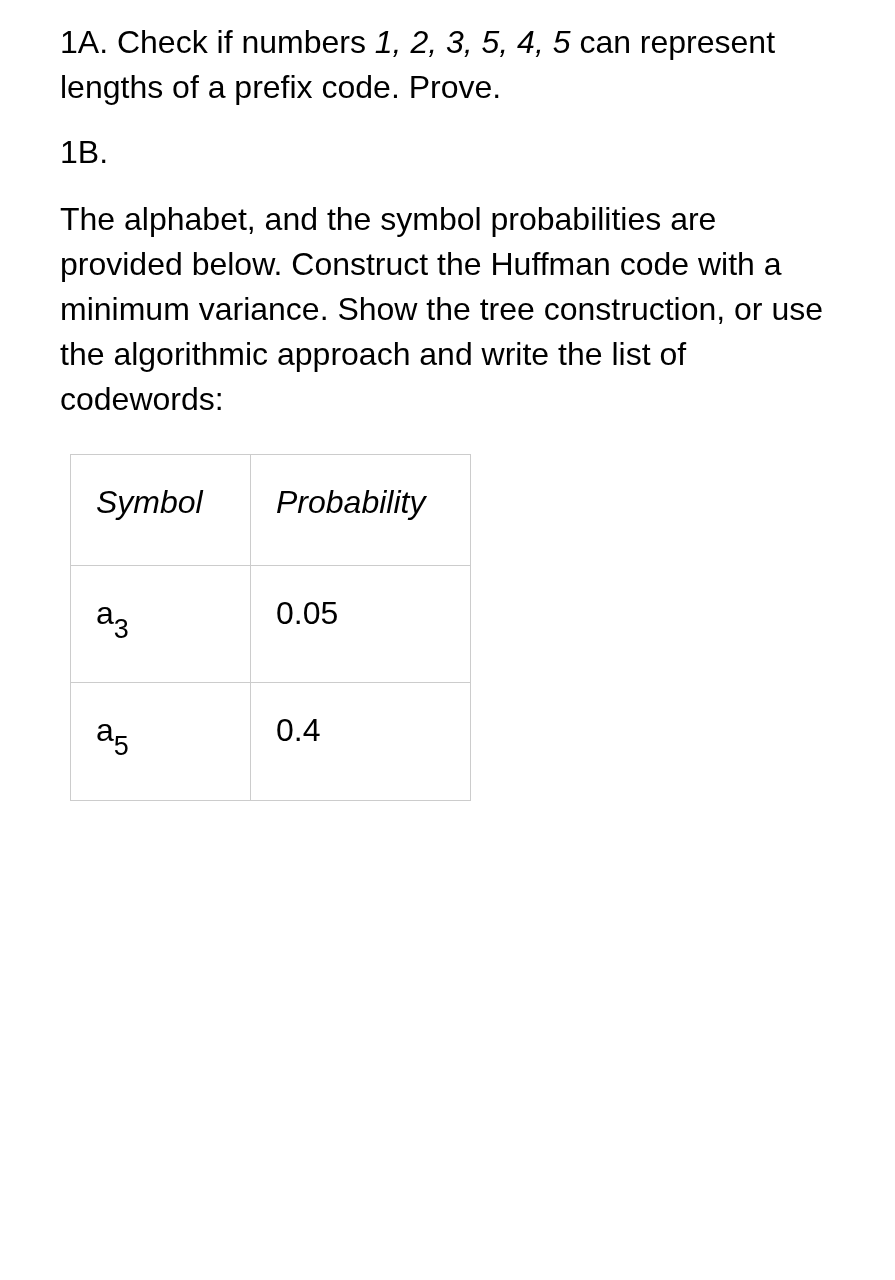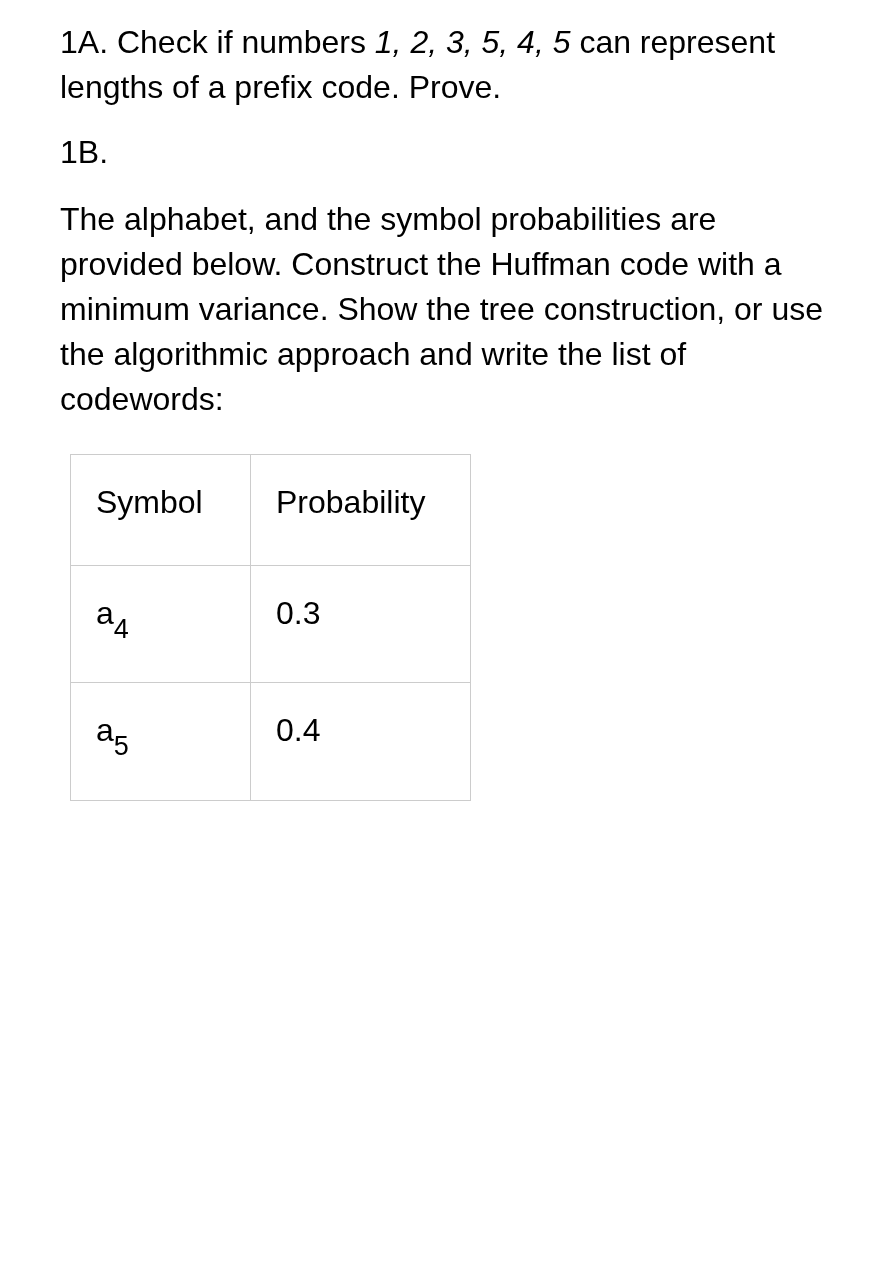--- a/index.html
+++ b/index.html
@@ -34,20 +34,21 @@
     }
     th, td {
       border: 1px solid #cccccc;
       padding: 25px 25px 40px 25px;
       text-align: left;
       vertical-align: top;
       font-weight: normal;
     }
     th {
       font-size: 32px;
+      font-style: italic;
     }
     td {
       font-size: 32px;
     }
     .col-symbol {
       width: 180px;
     }
     .col-prob {
       width: 220px;
     }
@@ -71,21 +72,21 @@
 
 <table>
   <thead>
     <tr>
       <th class="col-symbol">Symbol</th>
       <th class="col-prob">Probability</th>
     </tr>
   </thead>
   <tbody>
     <tr>
-      <td class="col-symbol"><span>a</span><span class="sub">4</span></td>
-      <td class="col-prob">0.3</td>
+      <td class="col-symbol"><span>a</span><span class="sub">3</span></td>
+      <td class="col-prob">0.05</td>
     </tr>
     <tr>
       <td class="col-symbol"><span>a</span><span class="sub">5</span></td>
       <td class="col-prob">0.4</td>
     </tr>
   </tbody>
 </table>
 
 </body></html>

